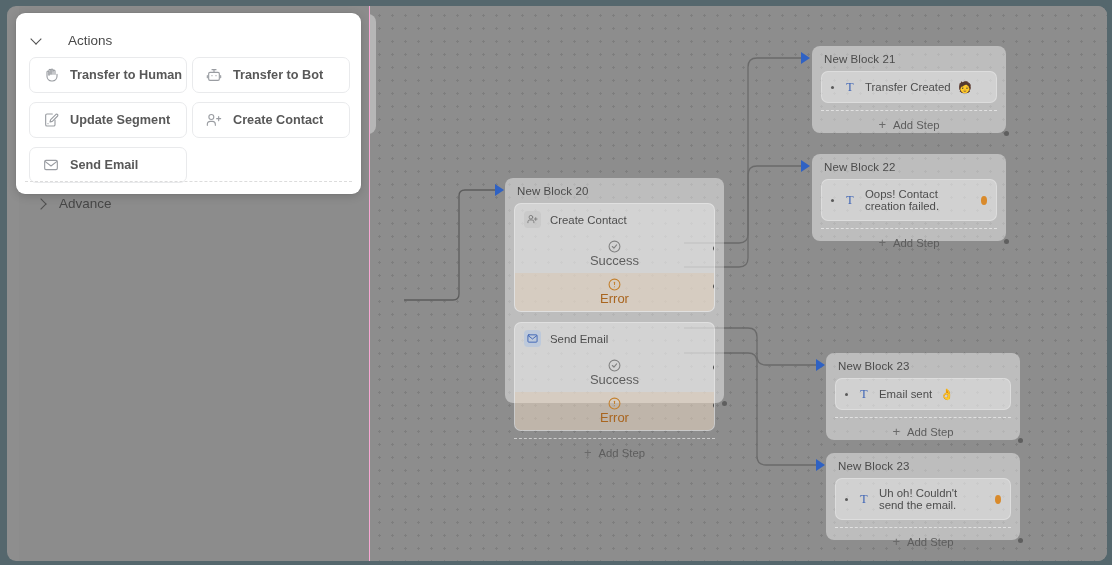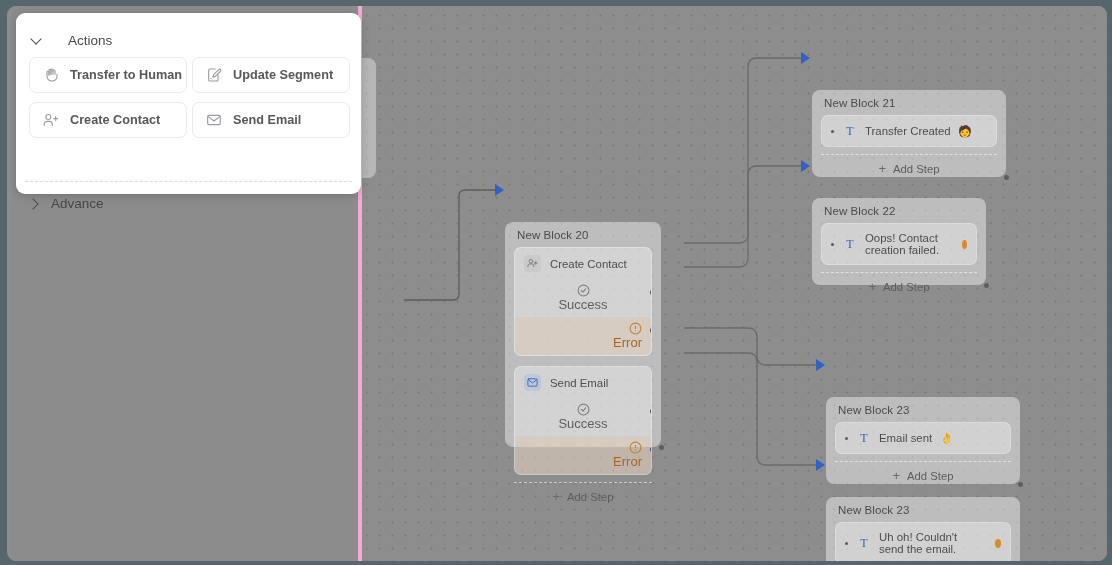--- a/index.html
+++ b/index.html
@@ -37,24 +37,24 @@
     background-position: 2px 3px;
   }
   #canvas-left-fade {
     position: absolute; left: 0; top: 0; width: 8px; height: 100%;
     background: #8c8c8c;
   }
 
   
   #sidebar {
     position: absolute;
-    left: 4px; top: 0px;
+    left: 12px; top: 0px;
     width: 351px; height: 555px;
     background: #8c8c8c;
-    border-right: 4px solid #f9a8d4;
+    border-right: 1px solid #f9a8d4;
   }
   .advance-row {
     position: absolute;
     left: 16px; top: 190px;
     display: flex; align-items: center; gap: 11px;
     color: #474747;
     font-size: 13.5px;
   }
   .chev {
     width: 13px; height: 13px; display: inline-block; position: relative;
@@ -108,21 +108,20 @@
     position: absolute; left: 9px; right: 9px; bottom: 12px;
     border-top: 1px dashed #dcdcdc;
   }
 
   
   .node {
     position: absolute;
     background: rgba(255,255,255,.42);
     border-radius: 8px;
     padding: 0;
-    margin-top: 44px;
   }
   .node-title {
     position: absolute; left: 12px; top: 7px;
     font-size: 11.5px; color: #4b4b4b;
     letter-spacing: .1px;
   }
   .node-body { position: absolute; left: 9px; right: 9px; top: 25px; }
   .step-card {
     background: rgba(255,255,255,.34);
     border: 1px solid rgba(255,255,255,.30);
@@ -139,21 +138,21 @@
     display: flex; align-items: center; justify-content: center;
     background: rgba(190,190,190,.45);
     flex: 0 0 17px;
   }
   .step-ico-box.blue { background: rgba(175,195,225,.60); }
   .sub-row {
     display: flex; align-items: center; gap: 0;
     padding: 5px 9px; position: relative;
     font-size: 13px; color: #5e5e5e; flex-direction: column;
   }
-  .sub-row.err { background: rgba(226,185,140,.24); color: #a9651f; align-items: flex-end; }
+  .sub-row.err { background: rgba(226,185,140,.24); color: #a9651f; }
   .sub-ico { width: 13px; height: 13px; flex: 0 0 13px; }
   .add-step {
     margin-top: 7px;
     border-top: 1px dashed rgba(255,255,255,.55);
     display: flex; align-items: center; justify-content: center;
     gap: 7px;
     height: 28px;
     font-size: 11.3px; color: #5d5d5d;
     cursor: pointer;
   }
@@ -230,21 +229,21 @@
 
       <div class="in-arrow" style="left:137px; top:178px;"></div>
       <div class="in-arrow" style="left:443px; top:46px;"></div>
       <div class="in-arrow" style="left:443px; top:154px;"></div>
       <div class="in-arrow" style="left:458px; top:353px;"></div>
       <div class="in-arrow" style="left:458px; top:453px;"></div>
 
       <div class="node" style="left:-40px; top:8px; width:58px; height:120px; background:rgba(255,255,255,.36);">
       </div>
 
-      <div class="node" style="left:147px; top:172px; width:156px; height:225px;">
+      <div class="node" style="left:147px; top:172px; width:219px; height:225px;">
         <div class="node-title">New Block 20</div>
         <div class="node-body">
 
           <div class="step-card">
             <div class="step-head">
               <span class="step-ico-box">
                 <svg width="11" height="11" viewBox="0 0 24 24" fill="none" stroke="#7c7c7c" stroke-width="2" stroke-linecap="round" stroke-linejoin="round">
                     <path d="M15 19v-2a4 4 0 0 0-4-4H6a4 4 0 0 0-4 4v2"></path>
                     <circle cx="8.5" cy="7" r="4"></circle>
                     <line x1="19" y1="8" x2="19" y2="14"></line>
@@ -329,21 +328,21 @@
             <span class="emoji">🧑</span>
           </div>
           <div class="add-step">
             <span class="plus">+</span>
             <span>Add Step</span>
           </div>
         </div>
         <span class="corner-dot"></span>
       </div>
 
-      <div class="node" style="left:454px; top:148px; width:174px; height:87px;">
+      <div class="node" style="left:454px; top:148px; width:194px; height:87px;">
         <div class="node-title">New Block 22</div>
         <div class="node-body">
           <div class="msg-card">
             <span class="bullet"></span>
             <span class="t-ico">T</span>
             <span>Oops! Contact creation failed.</span>
             <span class="em-dot"></span>
           </div>
           <div class="add-step">
             <span class="plus">+</span>
@@ -409,20 +408,34 @@
             <svg width="16" height="16" viewBox="0 0 24 24" fill="none" stroke="#9a9da2" stroke-width="1.7" stroke-linecap="round" stroke-linejoin="round">
                 <path d="M18 11V6a1.5 1.5 0 0 0-3 0"></path>
                 <path d="M15 11V4.5a1.5 1.5 0 0 0-3 0V11"></path>
                 <path d="M12 10.5V5a1.5 1.5 0 0 0-3 0v7"></path>
                 <path d="M9 12V7.5a1.5 1.5 0 0 0-3 0V14a7 7 0 0 0 7 7h1a7 7 0 0 0 7-7v-3"></path>
               </svg>
           </span>
           <span class="action-label">Transfer to Human</span>
         </div>
 
+        <div class="action-btn">
+          <span class="action-ico">
+            <svg width="16" height="16" viewBox="0 0 24 24" fill="none" stroke="#9a9da2" stroke-width="1.7" stroke-linecap="round" stroke-linejoin="round">
+                <rect x="4" y="8" width="16" height="12" rx="2"></rect>
+                <path d="M12 8V4"></path>
+                <path d="M9 4h6"></path>
+                <path d="M2 13v3"></path>
+                <path d="M22 13v3"></path>
+                <circle cx="9" cy="13" r=".9" fill="#9a9da2" stroke="none"></circle>
+                <circle cx="15" cy="13" r=".9" fill="#9a9da2" stroke="none"></circle>
+              </svg>
+          </span>
+          <span class="action-label">Transfer to Bot</span>
+        </div>
 
         <div class="action-btn">
           <span class="action-ico">
             <svg width="16" height="16" viewBox="0 0 24 24" fill="none" stroke="#9a9da2" stroke-width="1.7" stroke-linecap="round" stroke-linejoin="round">
                 <path d="M14 3H6a2 2 0 0 0-2 2v14a2 2 0 0 0 2 2h10a2 2 0 0 0 2-2v-7"></path>
                 <path d="M19.5 3.5a1.8 1.8 0 0 1 2.5 2.5L14 14l-3.5 1L11.5 11.5z"></path>
                 <circle cx="7.5" cy="17.5" r=".9" fill="#9a9da2" stroke="none"></circle>
               </svg>
           </span>
           <span class="action-label">Update Segment</span>

